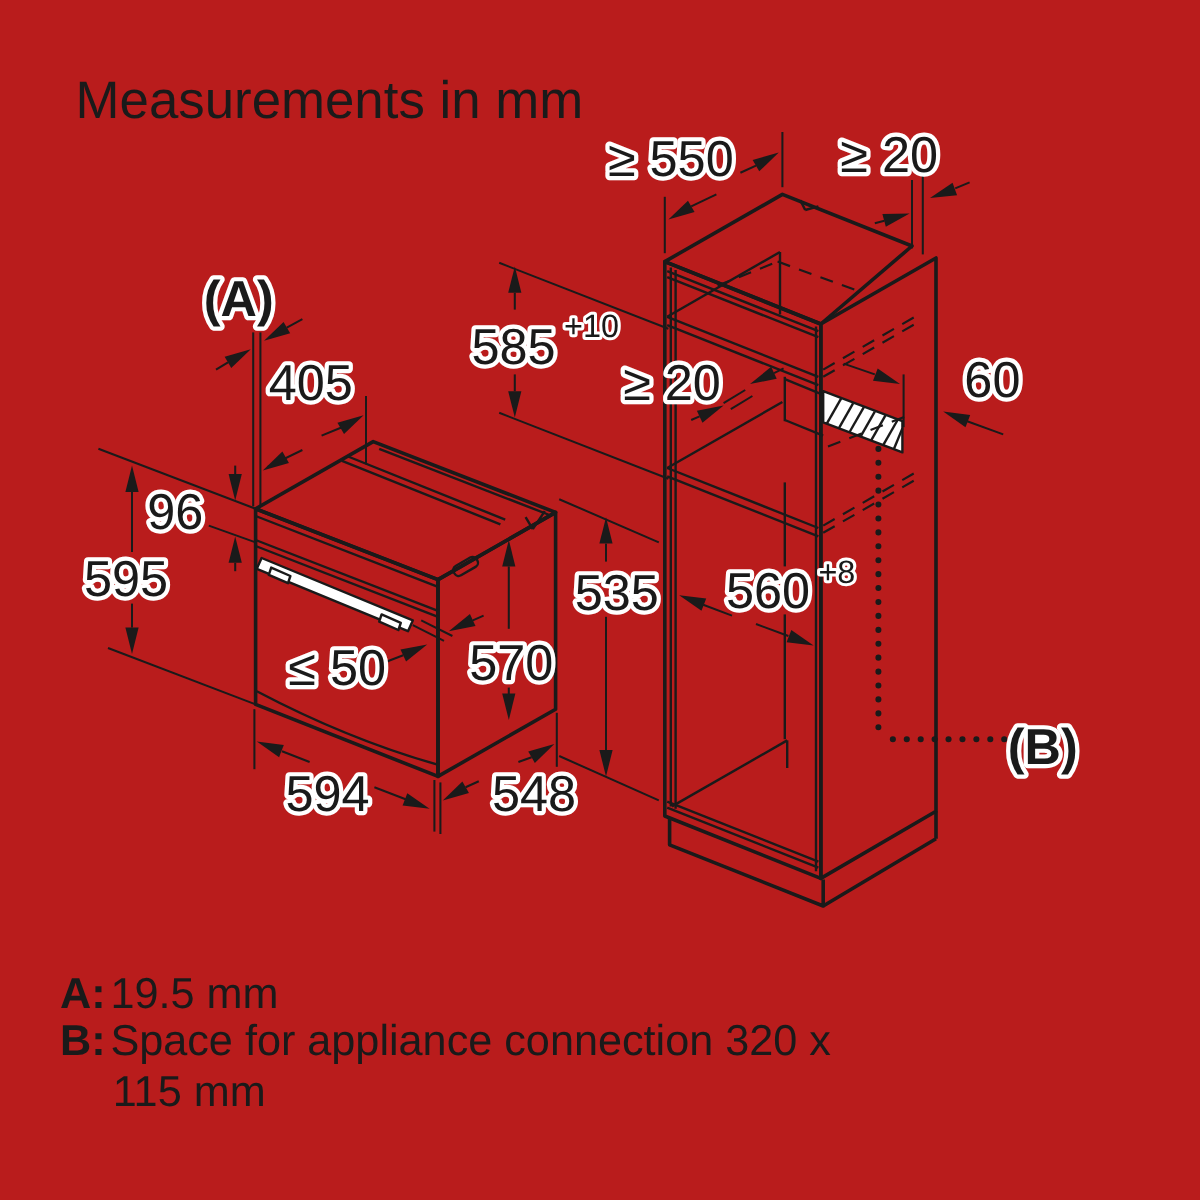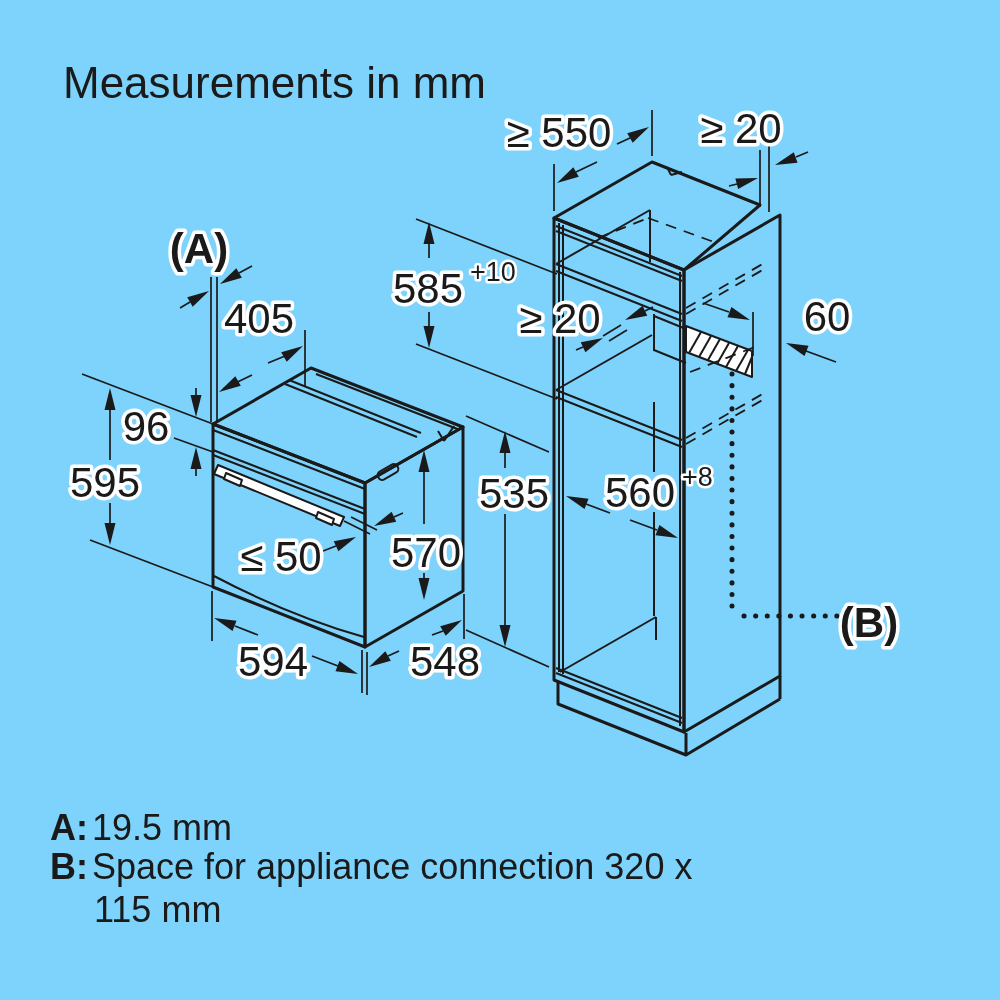--- a/index.html
+++ b/index.html
@@ -1,16 +1,16 @@
 <!DOCTYPE html>
 <html><head>
 <meta charset="utf-8">
 <style>
   html,body{margin:0;padding:0;background:#fff;}
-  .page{width:1000px;height:1000px;background:#7dd3fc;position:relative;overflow:hidden;}
+  .page{width:1000px;height:1000px;background:#b91c1c;position:relative;overflow:hidden;}
   svg{font-family:"Liberation Sans", sans-serif;}
   .title{font-size:44px;fill:#1a1a1a;}
   .dim{font-size:42px;fill:#1a1a1a;paint-order:stroke;stroke:#ffffff;stroke-width:7px;stroke-linejoin:round;}
   .sup{font-size:27px;fill:#1a1a1a;paint-order:stroke;stroke:#ffffff;stroke-width:5px;stroke-linejoin:round;}
   .lbl{font-size:42px;font-weight:bold;fill:#1a1a1a;paint-order:stroke;stroke:#ffffff;stroke-width:7px;stroke-linejoin:round;}
   .legk{font-size:36px;font-weight:bold;fill:#1a1a1a;}
   .legv{font-size:36px;fill:#1a1a1a;}
   .s3{fill:none;stroke:#1a1a1a;stroke-width:3;stroke-linejoin:round;}
   .s2{fill:none;stroke:#1a1a1a;stroke-width:2;stroke-linejoin:round;}
   .white{fill:#ffffff;}

